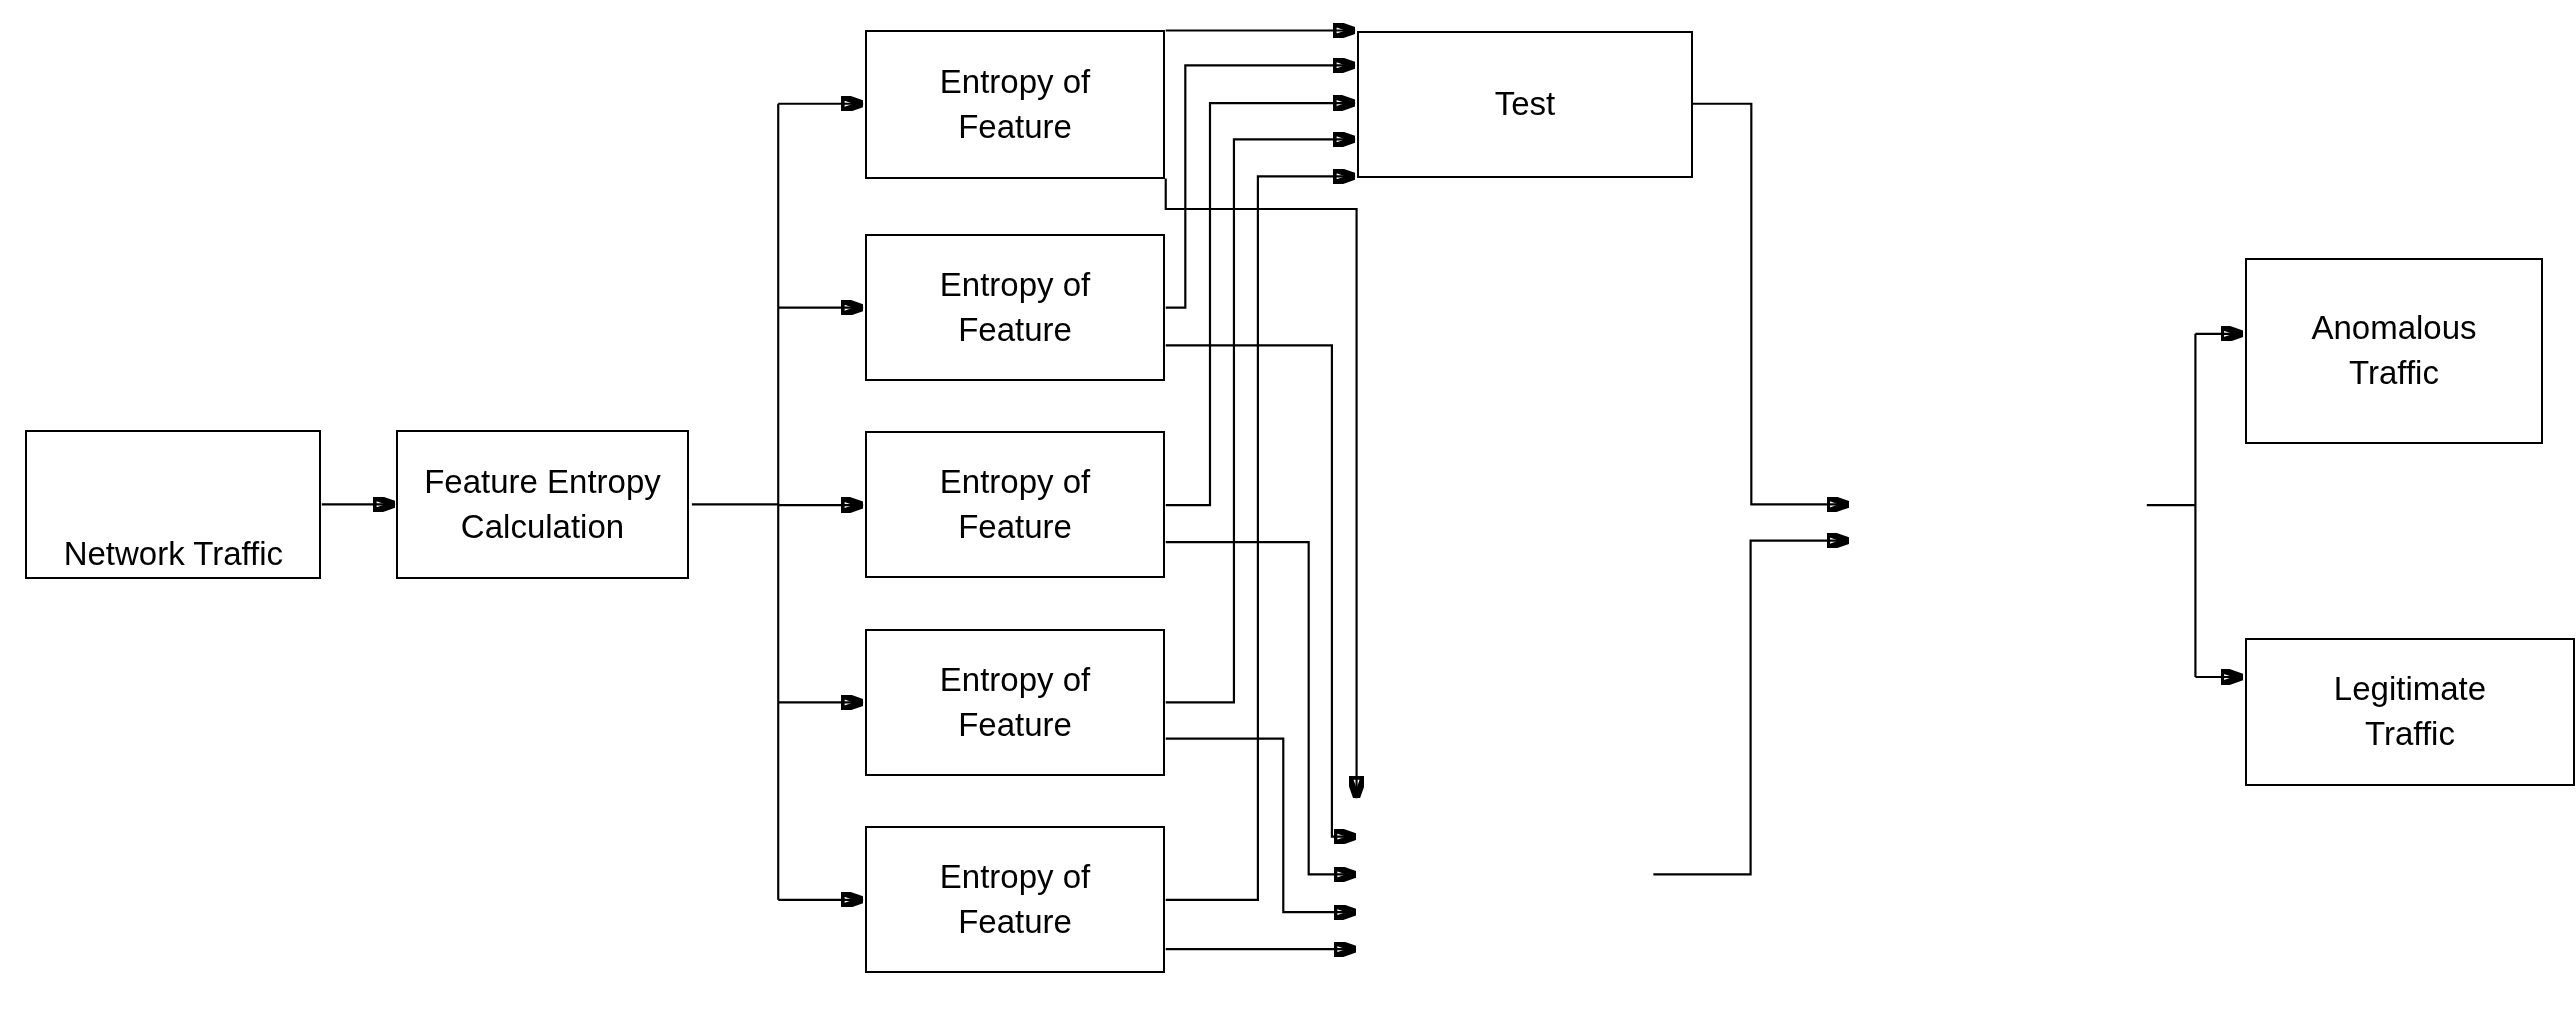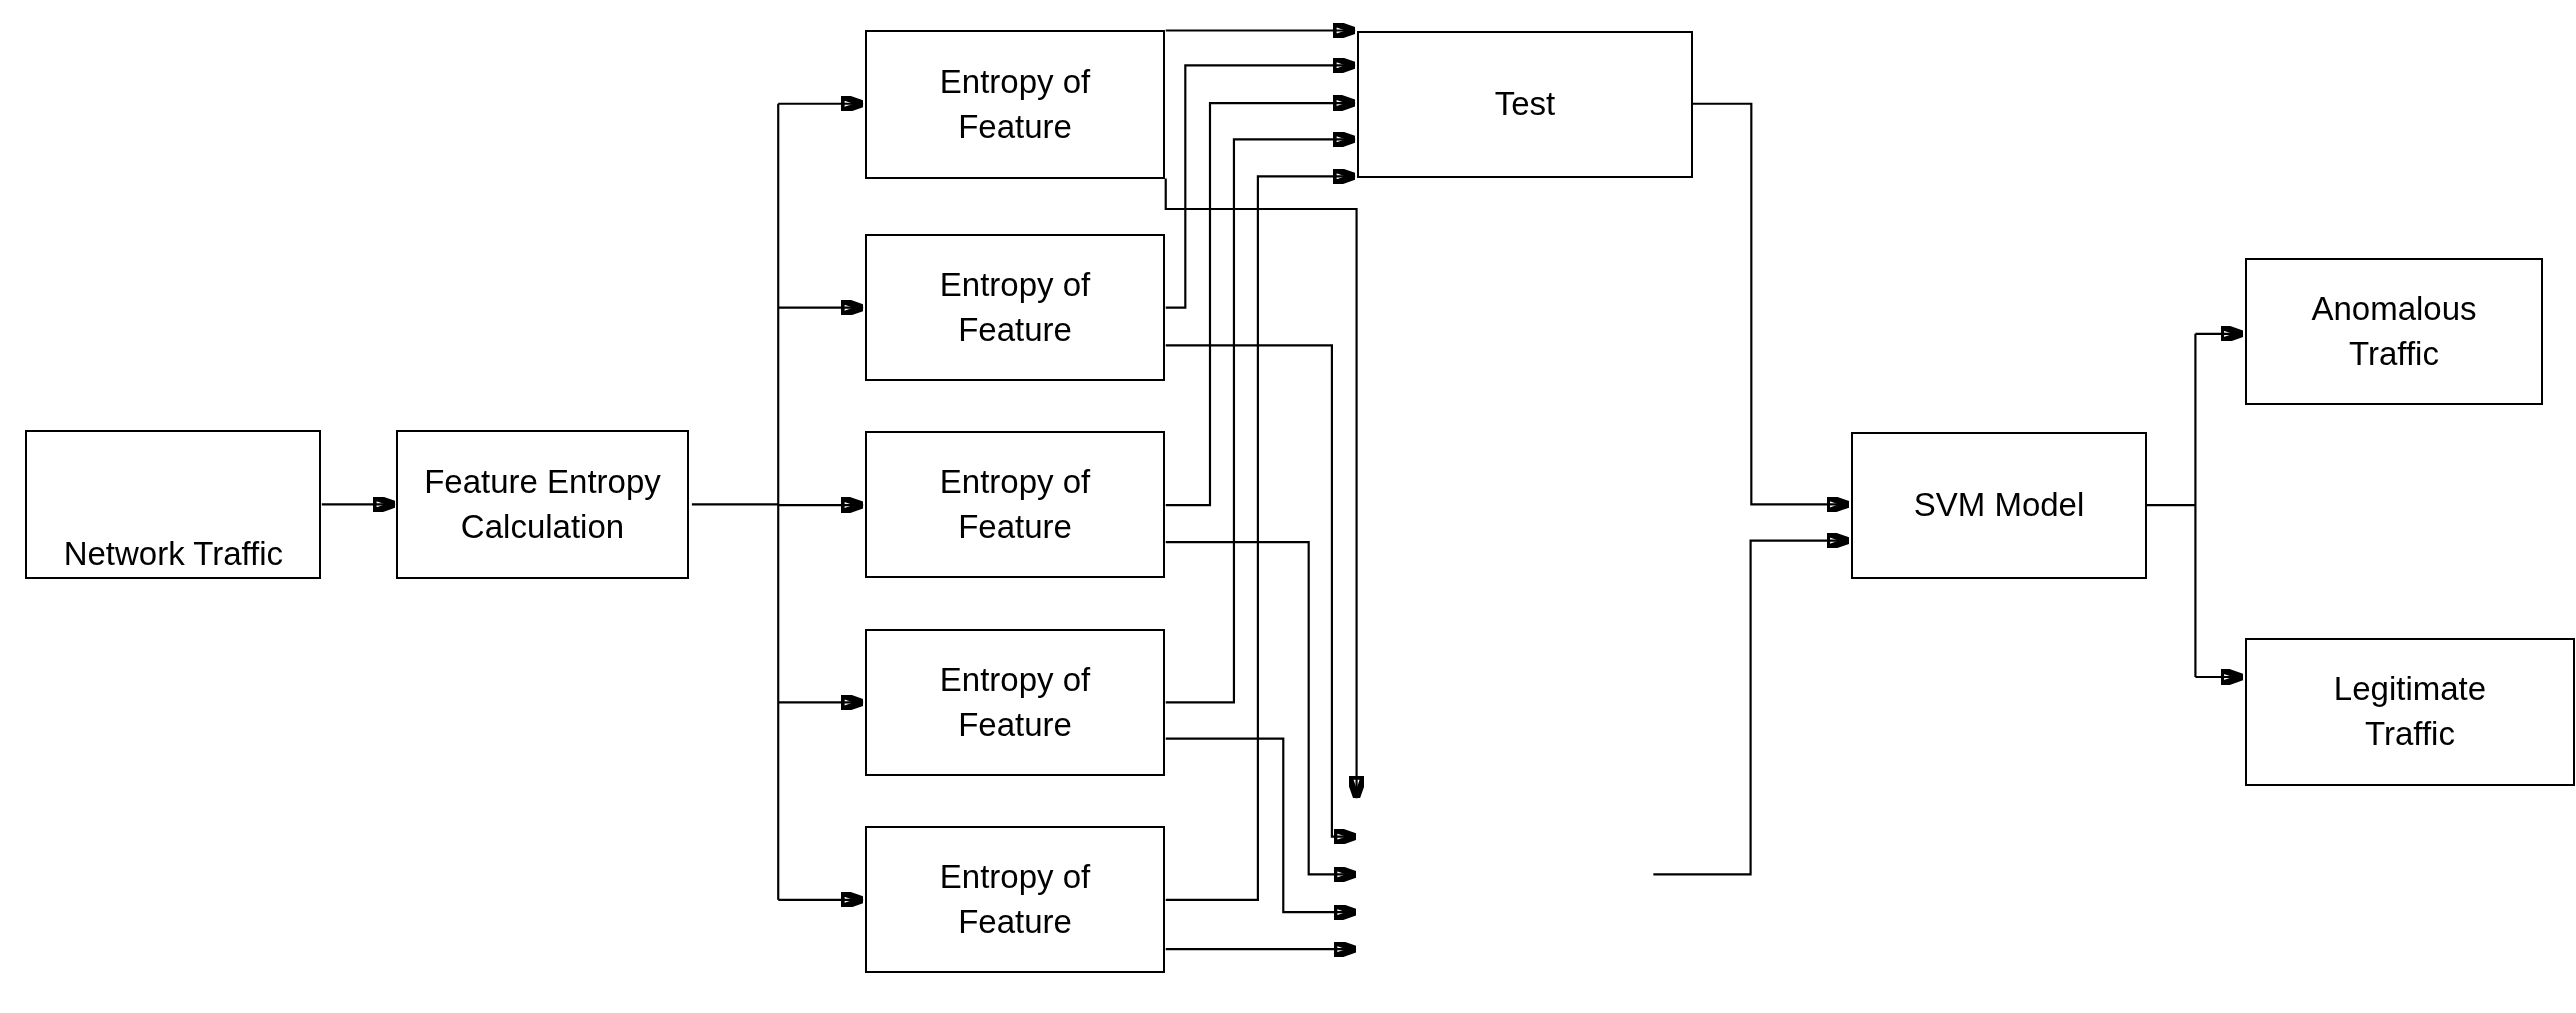--- a/index.html
+++ b/index.html
@@ -47,21 +47,21 @@
   .n-network    { left:25.4px;   top:430px;  width:296px; height:149px;align-items:flex-end; }
   .n-fec        { left:396px;  top:430px;  width:293px; height:149px; }
   .n-e1         { left:865px; top:30px;   width:300px; height:149px; }
   .n-e2         { left:865px; top:234px;  width:300px; height:147px; }
   .n-e3         { left:865px; top:431px;  width:300px; height:147px; }
   .n-e4         { left:865px; top:629px;  width:300px; height:147px; }
   .n-e5         { left:865px; top:826px; width:300px; height:147px; }
   .n-test       { left:1357px; top:30.5px;   width:336px; height:147px; }
   .n-train      { left:1358px; top:801px; width:295px; height:149px; }
   .n-svm        { left:1851px; top:432px;  width:296px; height:147px; }
-  .n-anomalous  { left:2245px; top:258px;  width:298px; height:147px; }
+  .n-anomalous  { left:2245px; top:258px;  width:298px; height:186px; }
   .n-legitimate { left:2245px; top:638px;  width:330px; height:148px;justify-content:center; }
 </style>
 </head>
 <body>
 
 <div class="canvas">
 
   <svg class="edge-layer" viewBox="0 0 3549 1396" xmlns="http://www.w3.org/2000/svg">
     <defs>
       <marker id="arrow" viewBox="0 0 10 7" markerWidth="30" markerHeight="21" refX="10" refY="3.5" orient="auto" markerUnits="userSpaceOnUse">
@@ -130,23 +130,20 @@
   <div class="node n-e5">
     <span class="lbl">Entropy of
 Feature</span>
   </div>
 
   <div class="node n-test">
     <span class="lbl">Test</span>
   </div>
 
 
-  <div class="node n-svm">
-    <span class="lbl">SVM Model</span>
-  </div>
 
   <div class="node n-anomalous">
     <span class="lbl">Anomalous
 Traffic</span>
   </div>
 
   <div class="node n-legitimate">
     <span class="lbl">Legitimate
 Traffic</span>
   </div>

